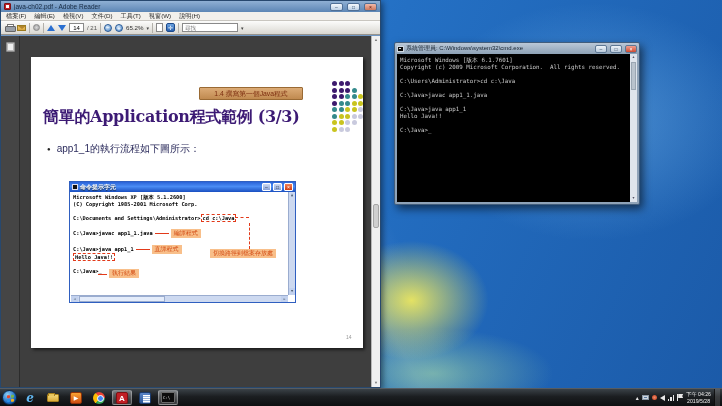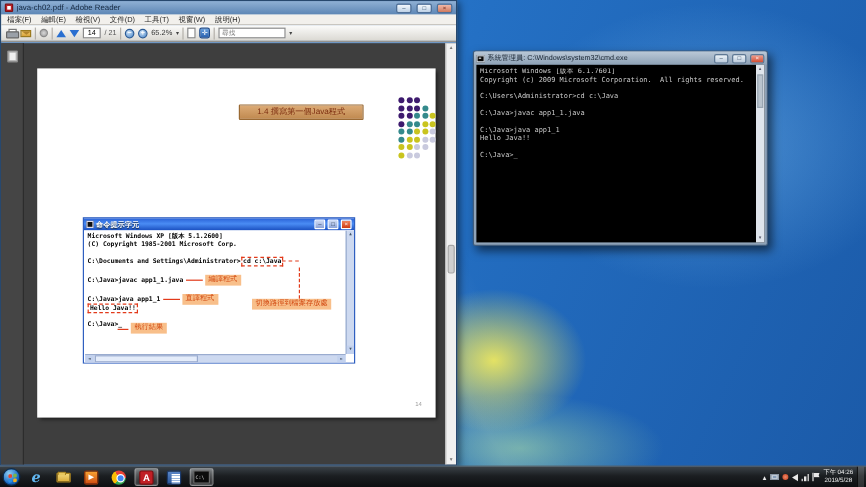--- a/index.html
+++ b/index.html
@@ -277,20 +277,25 @@
               <span class="dot" style="background: rgb(201, 196, 31);"></span>
               <span class="dot" style="background: rgb(201, 202, 222);"></span>
               <span class="dot" style="background: rgb(201, 202, 222);"></span>
             </div>
             <div class="dot-row">
               <span class="dot" style="background: rgb(201, 196, 31);"></span>
               <span class="dot" style="background: rgb(201, 202, 222);"></span>
               <span class="dot" style="background: rgb(201, 202, 222);"></span>
             </div>
           </div>
+        <div class="slide-title">簡單的Application程式範例 (3/3)</div>
+        <div class="bullet-row">
+          <span class="bullet-glyph">●</span>
+          <span class="bullet-text">app1_1的執行流程如下圖所示：</span>
+        </div>
 
         <div class="xp">
           <div class="xp-titlebar">
             <span class="xp-ico"></span>
             <span class="xp-title">命令提示字元</span>
             <span class="xp-btn">–</span>
             <span class="xp-btn">□</span>
             <span class="xp-btn close">×</span>
           </div>
           <div class="xp-body">

